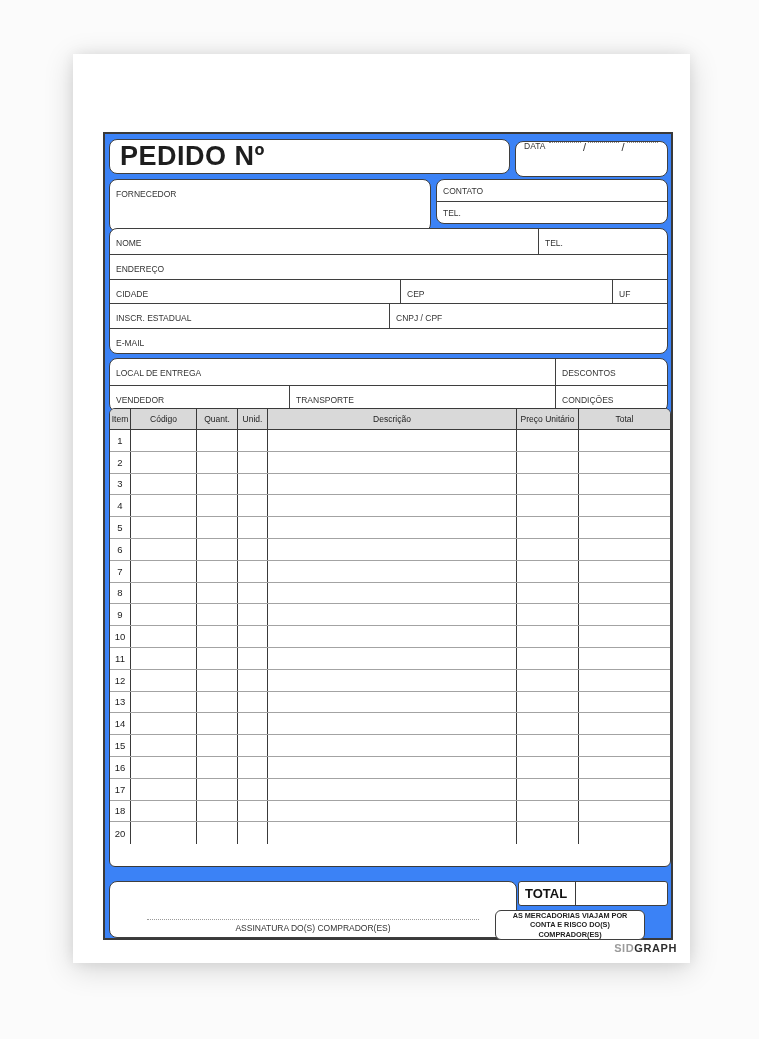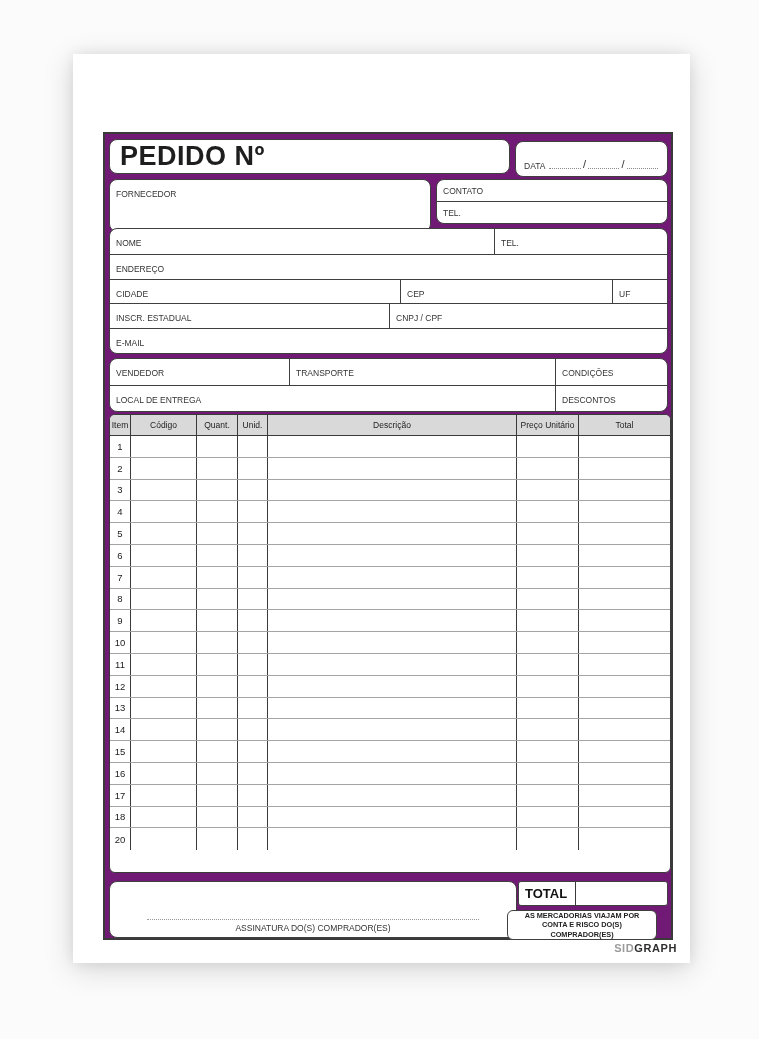--- a/index.html
+++ b/index.html
@@ -3,72 +3,72 @@
 <meta charset="utf-8">
 <style>
   * { margin:0; padding:0; box-sizing:border-box; }
   html,body { width:759px; height:1039px; }
   body { background:#fbfbfb; font-family:"Liberation Sans", sans-serif; color:#2e2e2e; }
   .canvas { position:relative; width:759px; height:1039px; overflow:hidden; }
   .sheet {
     position:absolute; left:73px; top:54px; width:617px; height:909px; background:#ffffff;
     box-shadow:0 6px 28px rgba(0,0,0,0.16), 0 0 12px rgba(0,0,0,0.07);
   }
-  .form { position:absolute; left:30px; top:78px; width:570px; height:808px; border:2px solid #3a3a3a; background:#701a75; }
+  .form { position:absolute; left:30px; top:78px; width:570px; height:808px; border:2px solid #3a3a3a; background:#3b82f6; }
   .box { position:absolute; border:1.4px solid #3f3f3f; border-radius:8px; background:#fff; }
   .lbl { font-size:8.5px; color:#333; }
 
   
   .pedido-box { left:4px; top:5px; width:401px; height:35px; display:flex; align-items:center; padding-left:10px; }
   .pedido-title { font-size:27px; font-weight:bold; letter-spacing:0.5px; color:#1e1e1e; }
-  .data-box { left:410px; top:7px; width:153px; height:36px; display:flex; align-items:flex-end; padding:0 8px 6px 8px; }
+  .data-box { left:410px; top:7px; width:153px; height:36px; display:flex; align-items:flex-start; padding:0 8px 6px 8px; }
   .data-box .lbl { margin-right:3px; line-height:1; }
   .dotseg { flex:1; border-bottom:1.4px dotted #8a8a8a; height:1px; margin:0 1px 1px 1px; }
   .slash { font-size:11px; line-height:1; margin:0 1px; color:#333; }
 
   
   .fornecedor-box { left:4px; top:45px; width:322px; height:53px; padding:3px 6px; }
   .contato-box { left:331px; top:45px; width:232px; height:45px; display:flex; flex-direction:column; }
   .contato-sub { flex:1; display:flex; align-items:center; padding-left:6px; }
   .contato-sub:first-child { border-bottom:1.2px solid #3f3f3f; }
 
   
   .customer-box { left:4px; top:94px; width:559px; height:126px; display:grid; grid-template-rows:repeat(5,1fr); overflow:hidden; }
   .crow { display:grid; }
   .crow + .crow { border-top:1.2px solid #3f3f3f; }
-  .crow-nome { grid-template-columns:384px 1fr; }
+  .crow-nome { grid-template-columns:384px 1fr;gap:44px; }
   .crow-cidade { grid-template-columns:290px 212px 1fr; }
   .crow-cnpj { grid-template-columns:279px 1fr; }
   .ccell { padding:3px 0 0 6px; }
   .ccell + .ccell { border-left:1.2px solid #3f3f3f; }
 
   
   .vendor-box { left:4px; top:224px; width:559px; height:54px; display:grid; grid-template-rows:repeat(2,1fr); overflow:hidden; }
   .vrow1 { grid-template-columns:179px 266px 1fr; }
   .vrow2 { grid-template-columns:445px 1fr; }
 
   
-  .items-table { position:absolute; left:4px; top:280px; width:562px; height:459px; border:1.4px solid #3a3a3a; border-radius:6px; overflow:hidden; background:#fff; }
+  .items-table { position:absolute; left:4px; top:274px; width:562px; height:459px; border:1.4px solid #3a3a3a; border-radius:6px; overflow:hidden; background:#fff; }
   .tgrid { display:grid; grid-template-columns:20px 66px 41px 30px 1fr 62px 92px; }
   .thead { height:21px; background:#d9d9d9; border-bottom:1.2px solid #3a3a3a; }
   .hcell { display:flex; align-items:center; justify-content:center; font-size:8.5px; color:#222; height:100%; overflow:hidden; white-space:nowrap; }
   .hcell + .hcell { border-left:1.2px solid #3a3a3a; }
   .trow { height:21.8px; border-bottom:1.6px solid #a3a3a3; }
   .trow:last-child { border-bottom:none; }
   .tcell { height:100%; }
   .tcell + .tcell { border-left:1.2px solid #3a3a3a; }
   .item-num { display:flex; align-items:center; justify-content:center; font-size:9.5px; color:#222; }
 
   
   .signature-box { left:4px; top:747px; width:408px; height:57px; display:flex; flex-direction:column; justify-content:flex-end; align-items:center; padding-bottom:4px; }
   .sig-line { width:82%; border-bottom:1.4px dotted #9a9a9a; margin-bottom:3px; }
   .sig-label { font-size:8.5px; color:#333; }
   .total-box { left:413px; top:747px; width:150px; height:25px; border-radius:3px; display:grid; grid-template-columns:57px 1fr; overflow:hidden; }
   .total-label-cell { display:flex; align-items:center; padding-left:6px; font-size:13px; font-weight:bold; border-right:1.3px solid #3a3a3a; color:#111; }
-  .notice-box { left:402px; top:776px; width:150px; height:30px; border-radius:6px; display:flex; align-items:center; justify-content:center; text-align:center; padding:2px 6px; }
+  .notice-box { left:390px; top:776px; width:150px; height:30px; border-radius:6px; display:flex; align-items:center; justify-content:center; text-align:center; padding:2px 6px; }
   .notice-text { font-size:7.3px; font-weight:bold; line-height:1.3; color:#222; }
 
   .brand { position:absolute; right:13px; top:888px; font-size:11px; font-weight:bold; letter-spacing:0.6px; }
   .brand-sid { color:#9b9b9b; }
   .brand-graph { color:#2e2e2e; }
 </style>
 </head>
 <body>
 
 <div class="canvas">
@@ -133,37 +133,37 @@
           </div>
         </div>
         <div class="crow">
           <div class="ccell">
             <span class="lbl">E-MAIL</span>
           </div>
         </div>
       </div>
 
       <div class="box vendor-box">
+        <div class="crow vrow2">
+          <div class="ccell">
+            <span class="lbl">LOCAL DE ENTREGA</span>
+          </div>
+          <div class="ccell">
+            <span class="lbl">DESCONTOS</span>
+          </div>
+        </div>
         <div class="crow vrow1">
           <div class="ccell">
             <span class="lbl">VENDEDOR</span>
           </div>
           <div class="ccell">
             <span class="lbl">TRANSPORTE</span>
           </div>
           <div class="ccell">
             <span class="lbl">CONDIÇÕES</span>
-          </div>
-        </div>
-        <div class="crow vrow2">
-          <div class="ccell">
-            <span class="lbl">LOCAL DE ENTREGA</span>
-          </div>
-          <div class="ccell">
-            <span class="lbl">DESCONTOS</span>
           </div>
         </div>
       </div>
 
       <div class="items-table">
         <div class="tgrid thead">
           <div class="hcell">Item</div>
           <div class="hcell">Código</div>
           <div class="hcell">Quant.</div>
           <div class="hcell">Unid.</div>

